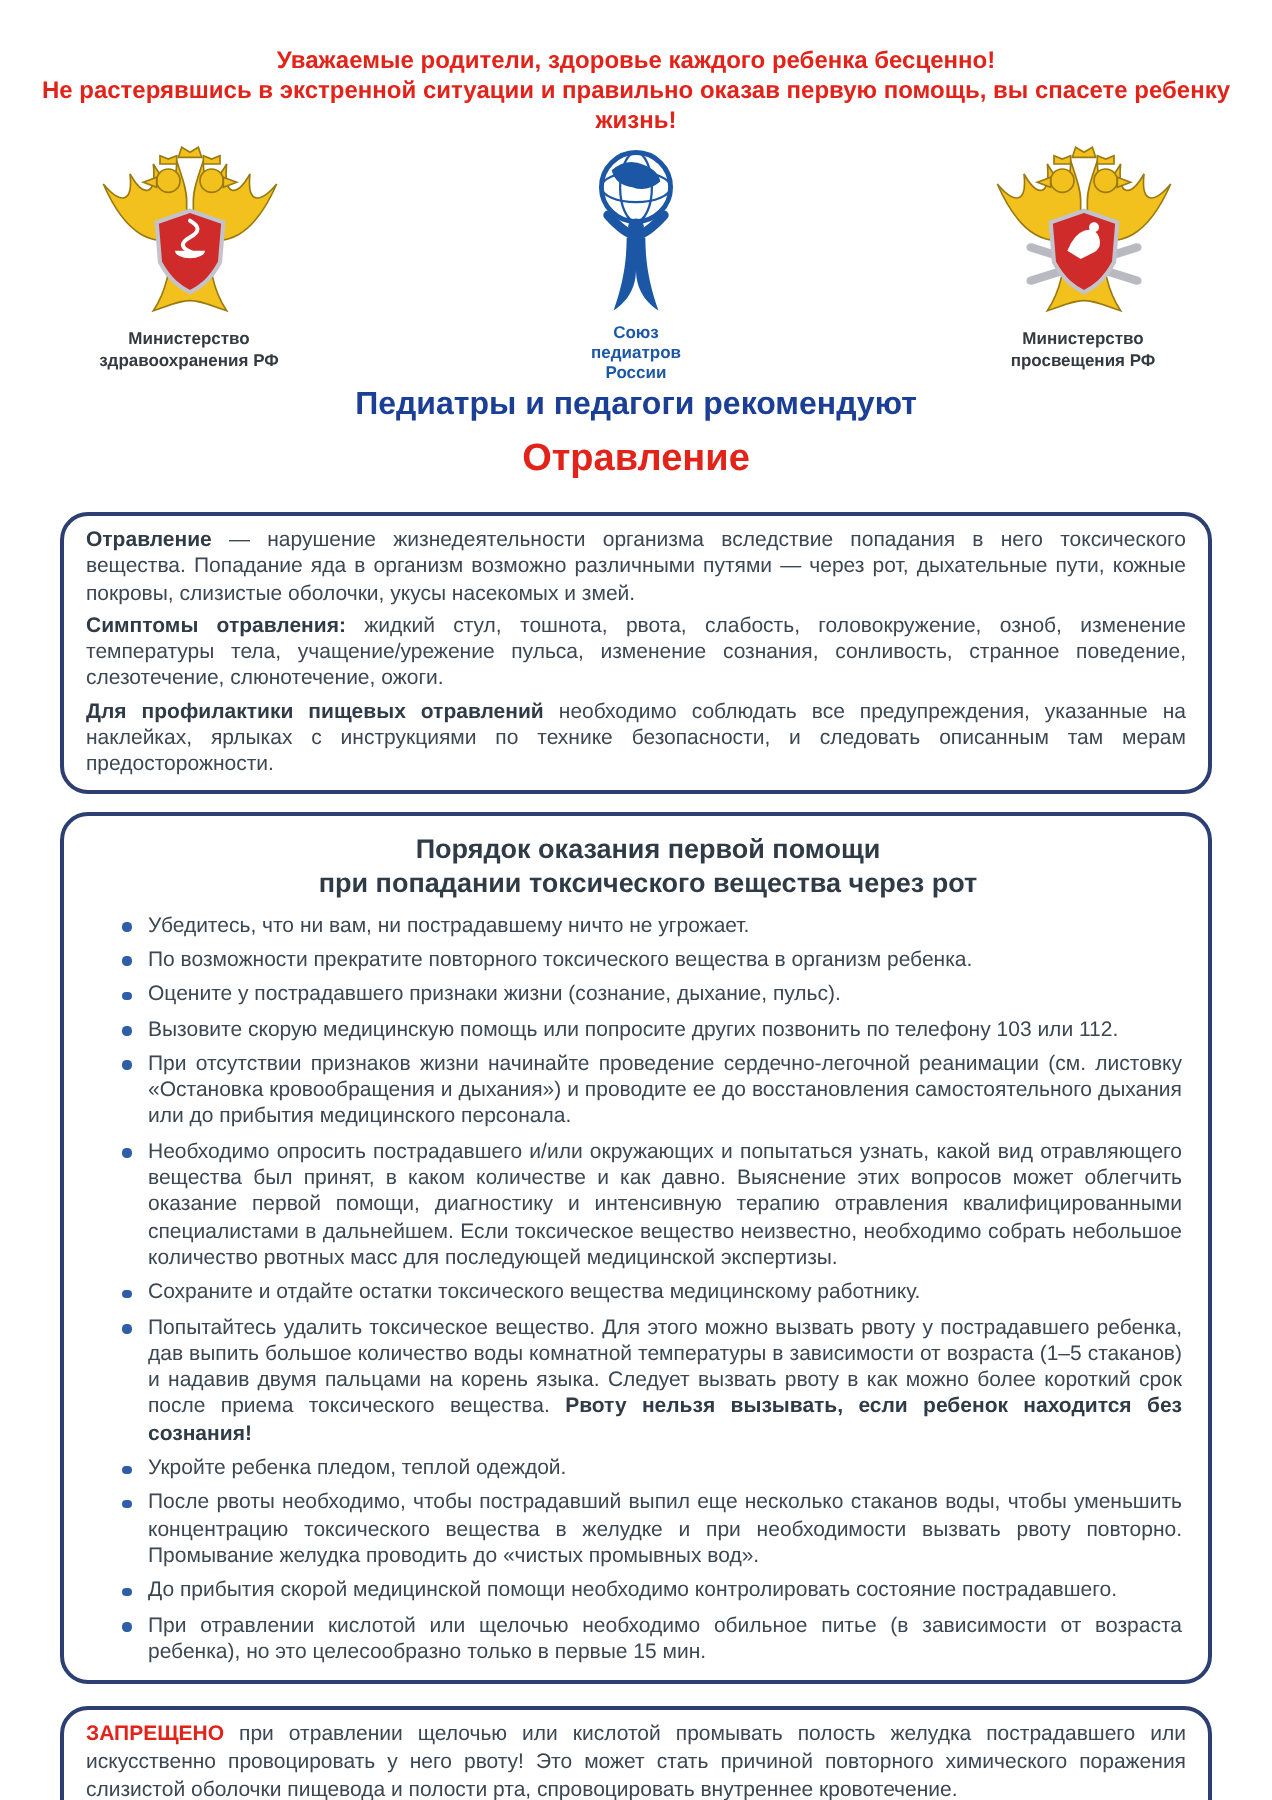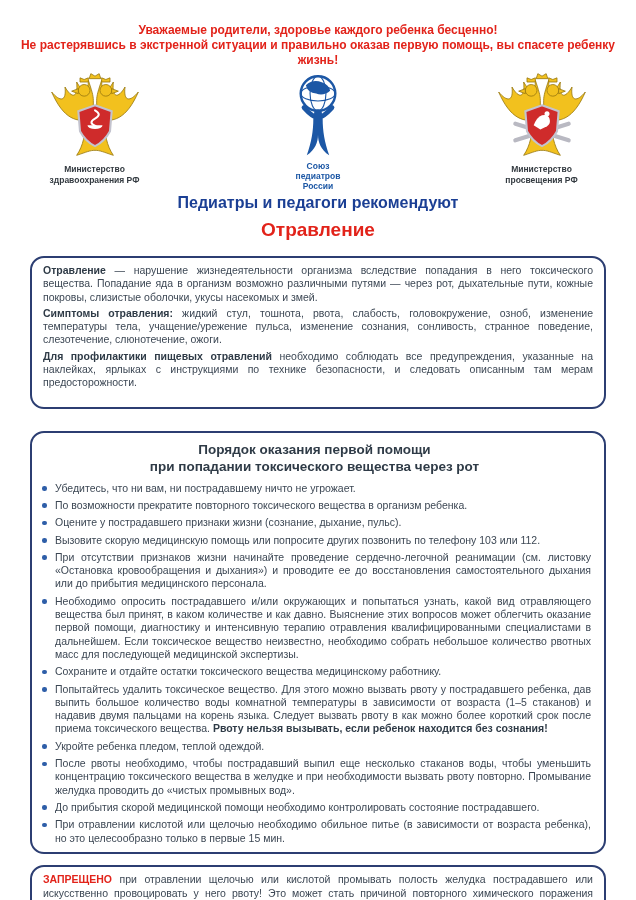--- a/index.html
+++ b/index.html
@@ -43,23 +43,23 @@
   .doc-title{
     text-align:center;color:var(--red);font-weight:bold;font-size:19px;
     margin-top:7px;line-height:22px;
   }
   .box{
     border:2px solid var(--border-navy);border-radius:14px;margin:0 30px;
     font-size:10.5px;line-height:13.3px;text-align:justify;color:var(--text);
   }
   .box-definition{margin-top:15px;padding:6px 11px 5px 11px;}
   .box-definition p{margin:0 0 3px 0;}
-  .box-definition p:last-child{margin-bottom:12px;}
+  .box-definition p:last-child{margin-bottom:0;}
   .box-definition b{color:var(--text-dark);}
-  .box-firstaid{margin-top:22px;padding:8px 13px 7px 6px;}
+  .box-firstaid{margin-top:9px;padding:8px 13px 7px 25px;}
   .box-title{
     text-align:center;font-weight:bold;font-size:13.5px;line-height:17px;
     color:var(--text-dark);margin-bottom:7px;
   }
   ul.firstaid-list{list-style:none;margin:0;padding:0;}
   ul.firstaid-list li{position:relative;padding-left:17px;margin-bottom:4px;}
   ul.firstaid-list li:last-child{margin-bottom:0;}
   ul.firstaid-list li::before{
     content:"";position:absolute;left:4px;top:4.5px;width:4.5px;height:4.5px;
     border-radius:50%;background:var(--bullet-blue);

